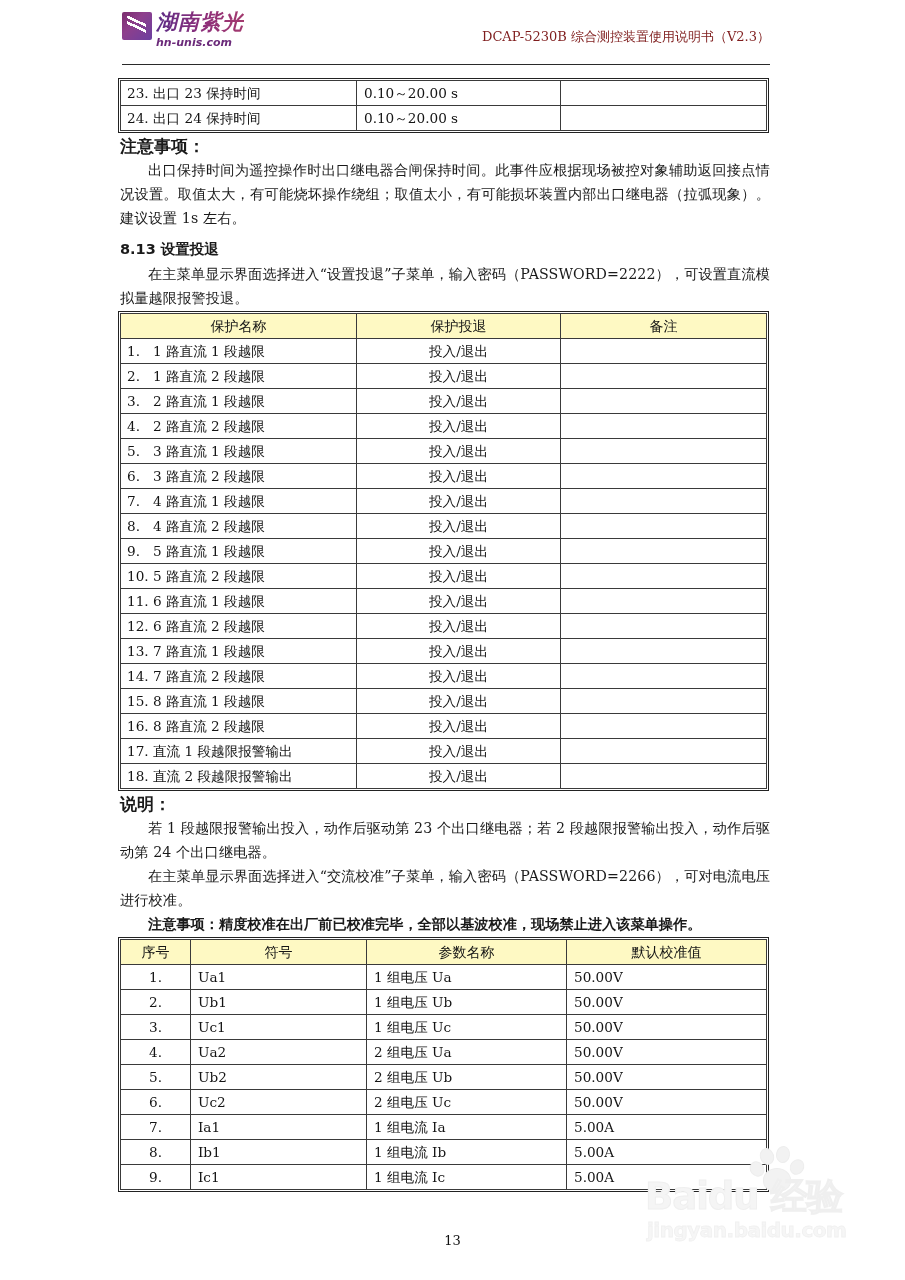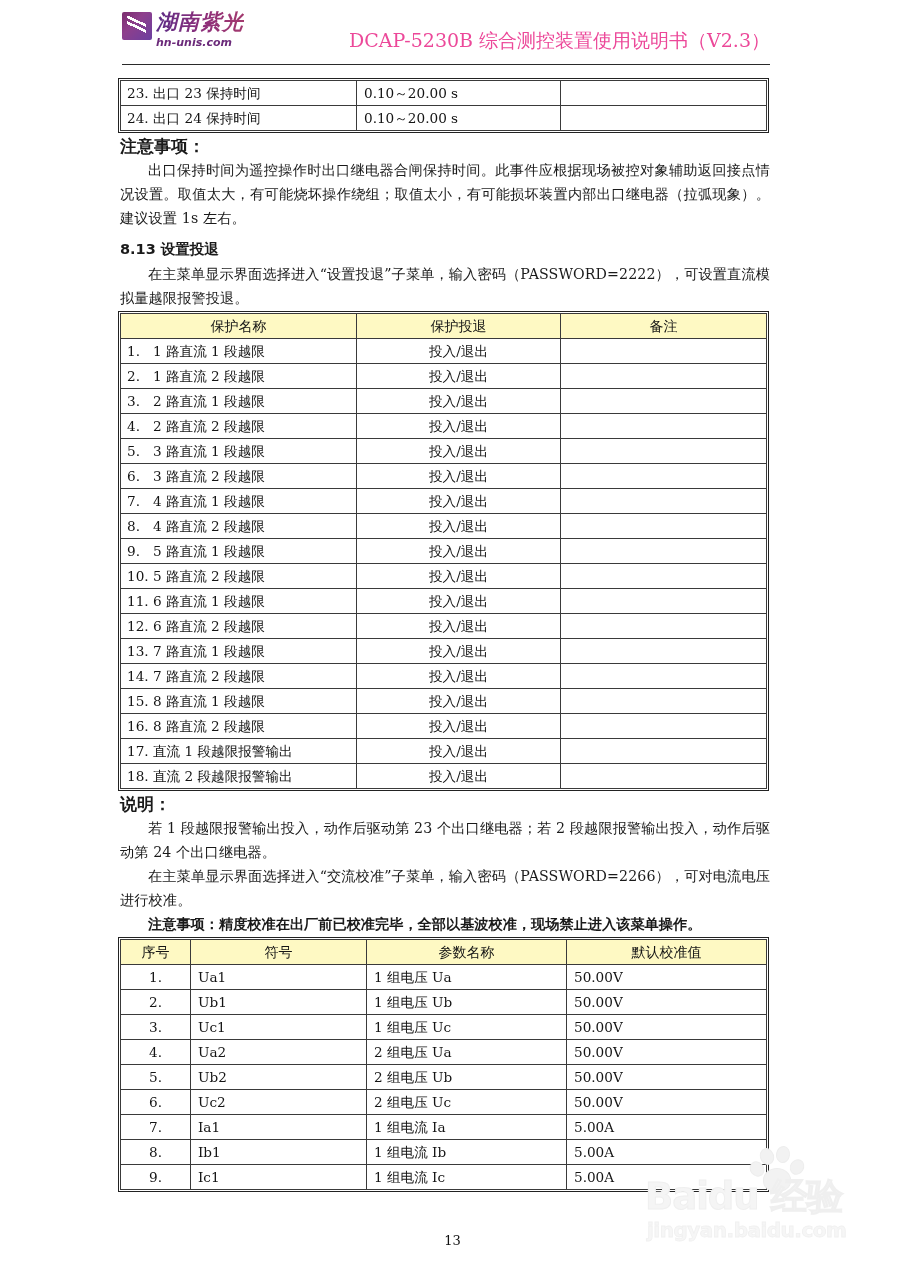--- a/index.html
+++ b/index.html
@@ -82,23 +82,23 @@
     font-size: 11px;
     font-weight: bold;
     font-style: italic;
     color: #6b2a7a;
     white-space: nowrap;
   }
   .header-title {
     position: absolute;
     right: 0;
     top: 28px;
-    font-size: 19px;
-    white-space: nowrap;
-    color: #ec4899;
+    font-size: 13px;
+    white-space: nowrap;
+    color: #7f1d1d;
     margin-left: 12px;
   }
   .header-rule {
     position: absolute;
     left: 2px;
     right: 0;
     top: 64px;
     border-top: 1.6px solid #2a2a2a;
   }
 

